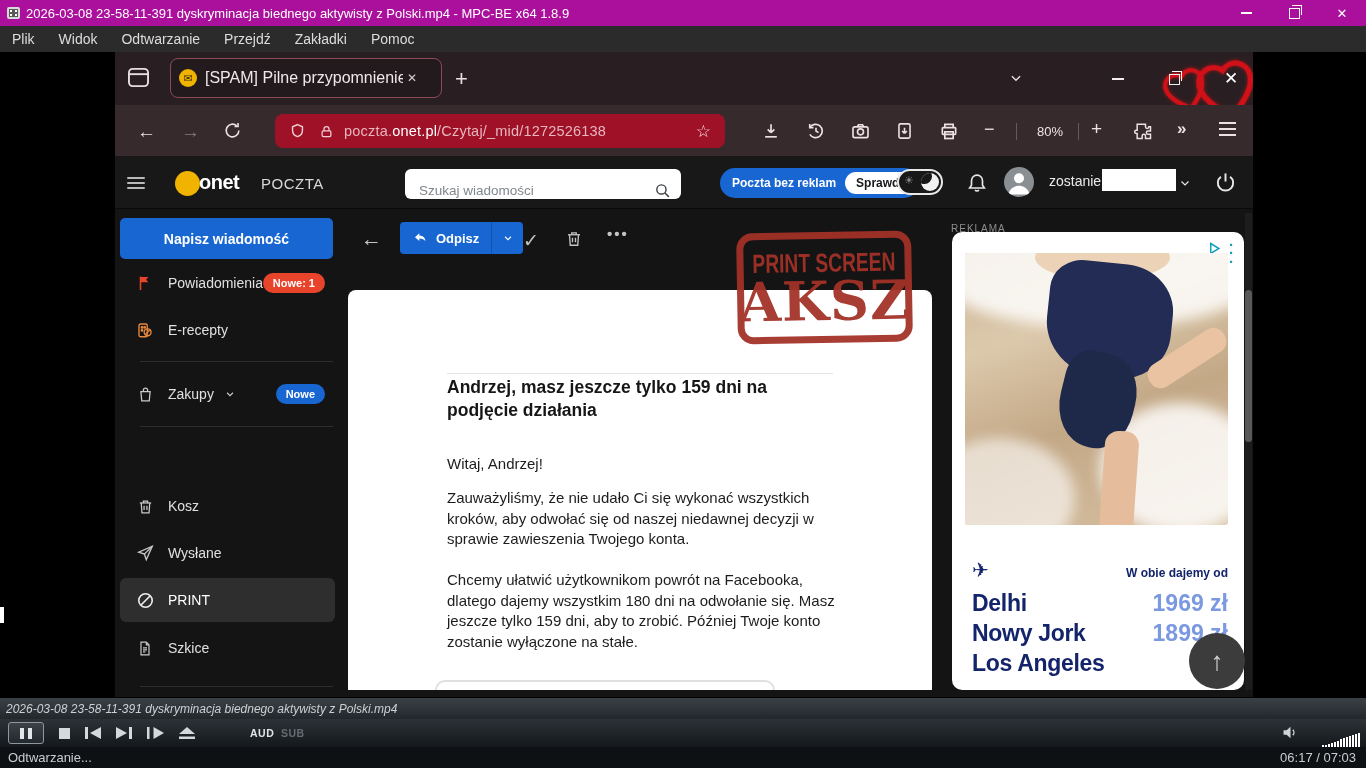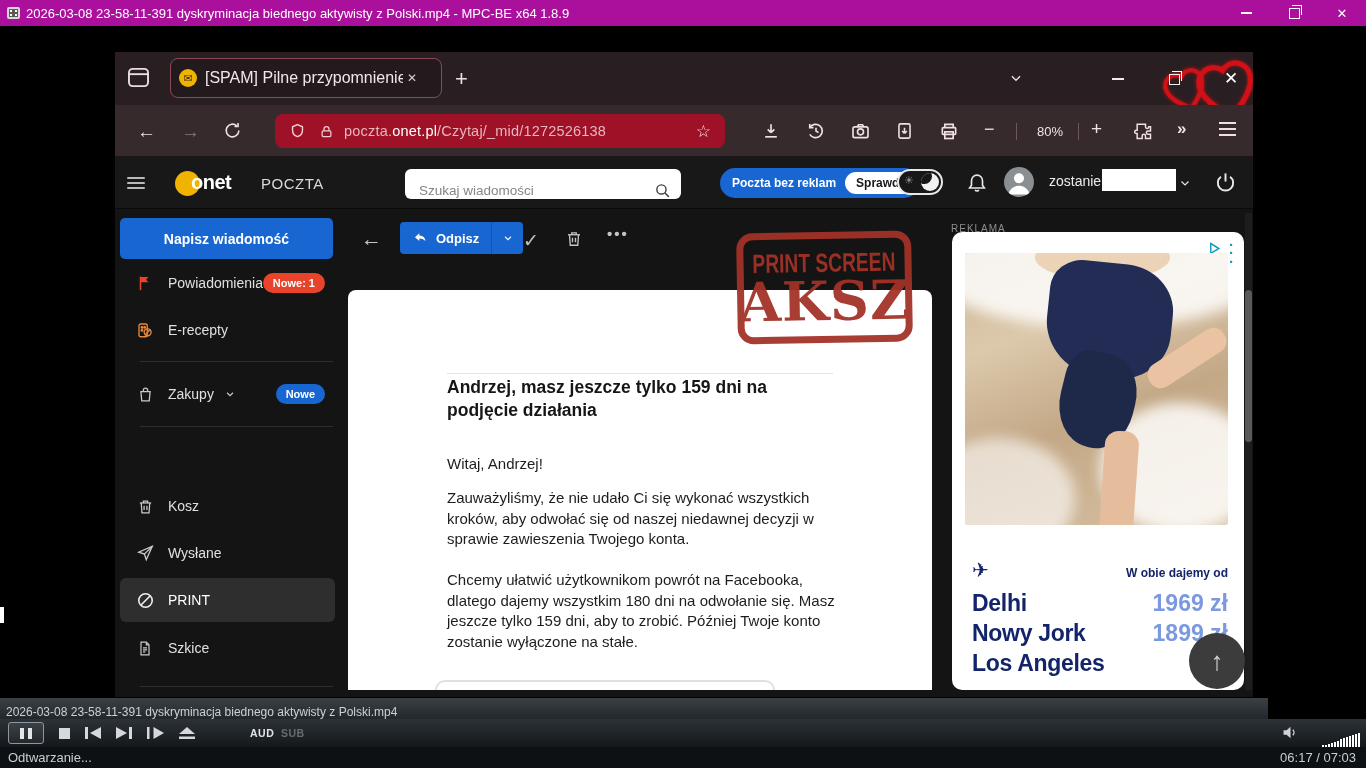--- a/index.html
+++ b/index.html
@@ -12,21 +12,21 @@
   .titlebar{position:absolute;left:0;top:0;width:1366px;height:26px;background:var(--titlebar,#ab109d);display:flex;align-items:center;color:#fff;}
   .titlebar .title-text{font-size:13px;margin-left:6px;white-space:nowrap;}
   .win-btns{position:absolute;right:0;top:0;height:26px;display:flex;}
   .wb{width:48px;height:26px;display:flex;align-items:center;justify-content:center;color:#fff;font-size:13px;}
   .min-glyph{width:11px;height:2px;background:#fff;}
   .restore-glyph{position:relative;width:9px;height:9px;border:1px solid #fff;background:transparent;}
   .restore-glyph:before{content:"";position:absolute;left:2px;top:-4px;width:9px;height:9px;border:1px solid #fff;border-bottom:none;border-left:none;}
   .menubar{position:absolute;left:0;top:26px;width:1366px;height:26px;background:#2b2b2b;display:flex;align-items:center;color:#dcdcdc;font-size:14px;}
   .menubar span{padding:0 12px;cursor:default;}
   .video{position:absolute;left:0;top:52px;width:1366px;height:645px;background:#000;}
-  .seekrow{position:absolute;left:0;top:697px;width:1268px;height:22px;background:linear-gradient(#3a4146,#22272b);border-top:1px solid #000;box-sizing:border-box;display:flex;align-items:flex-end;color:#ccd0d3;font-size:12px;}
+  .seekrow{position:absolute;left:0;top:697px;width:1366px;height:22px;background:linear-gradient(#3a4146,#22272b);border-top:1px solid #000;box-sizing:border-box;display:flex;align-items:center;color:#ccd0d3;font-size:12px;font-style:italic;}
   .seekrow span{margin-left:6px;white-space:nowrap;}
   .controlsrow{position:absolute;left:0;top:719px;width:1366px;height:28px;background:linear-gradient(#2c3237,#14181c);}
   .statusrow{position:absolute;left:0;top:747px;width:1366px;height:21px;background:#0e1114;color:#c9cdd1;font-size:13px;}
   .transport{position:absolute;left:8px;top:0;height:28px;display:flex;align-items:center;gap:15px;}
   .t-ico{color:#d6d9dc;}
   .pausebtn{width:34px;height:20px;border:1px solid #8f979e;border-radius:3px;display:flex;align-items:center;justify-content:center;gap:4px;background:linear-gradient(#3a4147,#23282d);}
   .pausebtn i{display:block;width:4px;height:11px;background:#e3e6e9;}
   .audsub{position:absolute;top:0;height:28px;display:flex;align-items:center;font-weight:bold;font-size:10.5px;letter-spacing:.5px;}
   .volume{position:absolute;right:6px;top:0;height:28px;display:flex;align-items:flex-end;gap:1px;padding-bottom:7px;}
   .volume i{display:block;width:2px;background:#fff;}
@@ -118,20 +118,28 @@
       <span class="wb">
           <i class="min-glyph"></i>
         </span>
       <span class="wb">
           <i class="restore-glyph"></i>
         </span>
       <span class="wb">✕</span>
     </div>
   </div>
 
+  <div class="menubar">
+    <span>Plik</span>
+    <span>Widok</span>
+    <span>Odtwarzanie</span>
+    <span>Przejdź</span>
+    <span>Zakładki</span>
+    <span>Pomoc</span>
+  </div>
 
   <div class="video">
     <div class="screen">
 
       <div class="tabbar">
         <span class="glyph-btn abs" style="left:12px;top:15px;">
           <svg width="23" height="21" viewBox="0 0 24 22" fill="none" stroke="currentColor" stroke-width="2">
               <rect x="2" y="2" width="20" height="18" rx="4"></rect>
               <path d="M2 7.5h20"></path>
             </svg>
@@ -236,21 +244,21 @@
 
       <div class="onet">
 
         <div class="onet-header">
           <span class="hamb abs" style="left:12px;top:17px;">
               <i></i>
               <i></i>
               <i></i>
             </span>
           <span class="abs" style="left:60px;top:14px;width:25px;height:25px;border-radius:50%;background:var(--onet-yellow,#f0b400);"></span>
-          <span class="abs" style="left:76px;top:14px;color:#fff;font-weight:bold;font-size:20px;letter-spacing:-.5px;">onet</span>
+          <span class="abs" style="left:84px;top:14px;color:#fff;font-weight:bold;font-size:20px;letter-spacing:-.5px;">onet</span>
           <span class="abs" style="left:146px;top:18px;color:#d9d9d9;font-size:15px;letter-spacing:.5px;">POCZTA</span>
           <div class="search">
             <input placeholder="Szukaj wiadomości" style="">
             <svg style="margin-right:10px;" width="17" height="17" viewBox="0 0 24 24" fill="none" stroke="#3c4043" stroke-width="2">
                 <circle cx="10.5" cy="10.5" r="6.5"></circle>
                 <path d="M15.5 15.5L21 21"></path>
               </svg>
           </div>
           <div class="promo">
             <span class="plabel">Poczta bez reklam</span>

